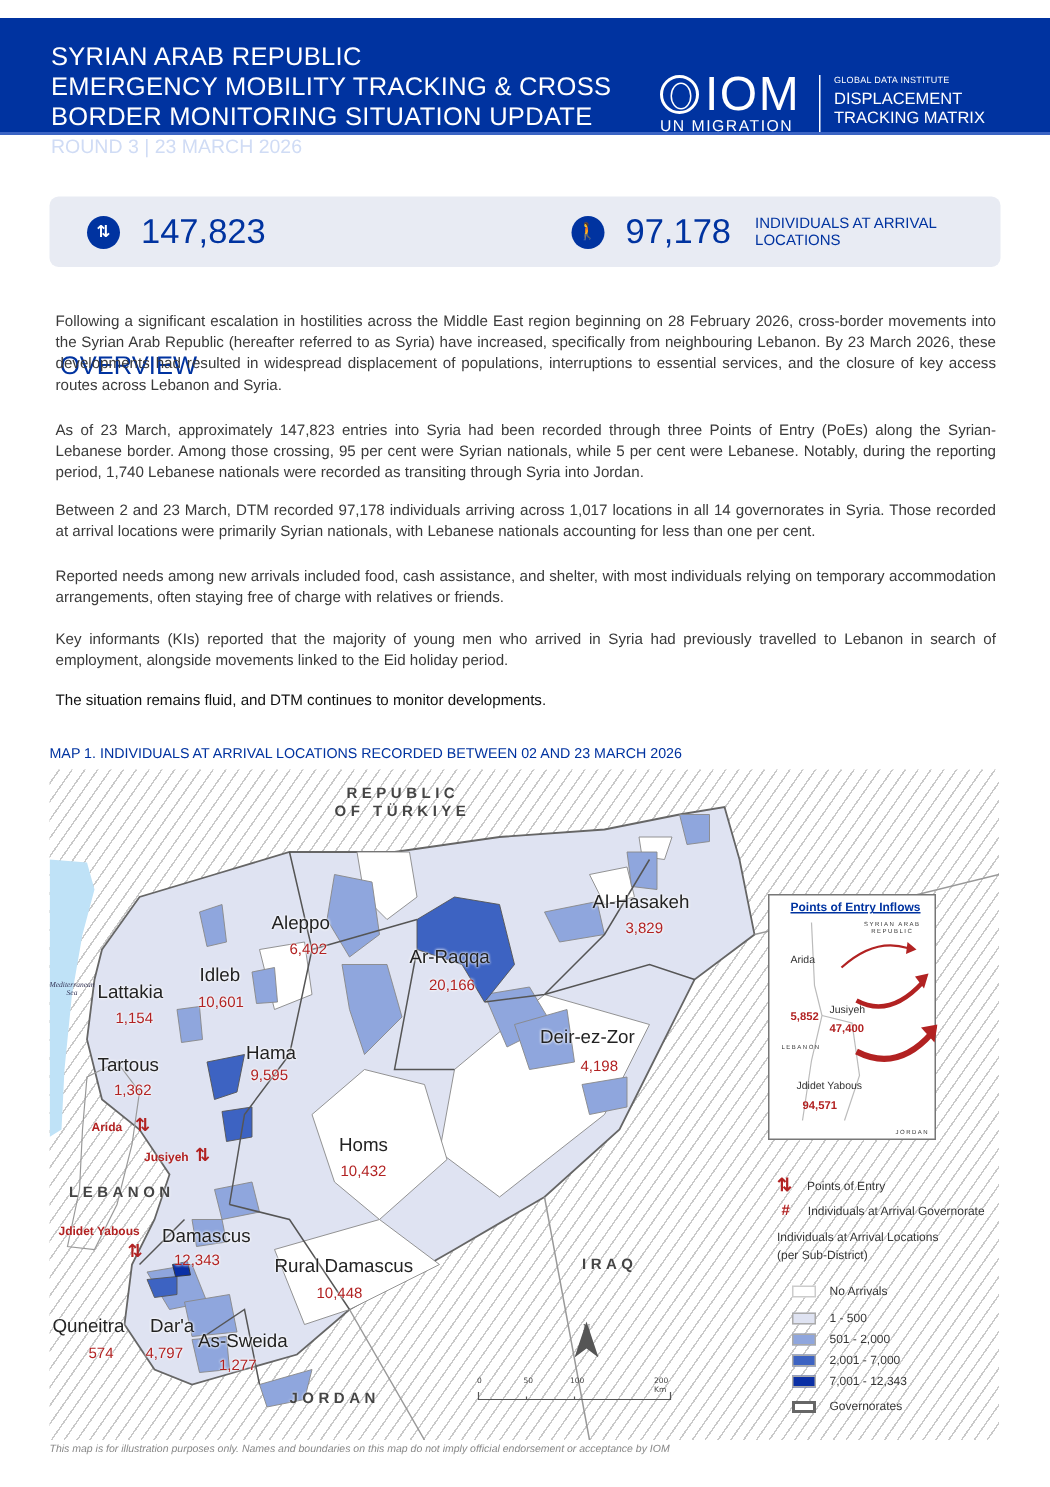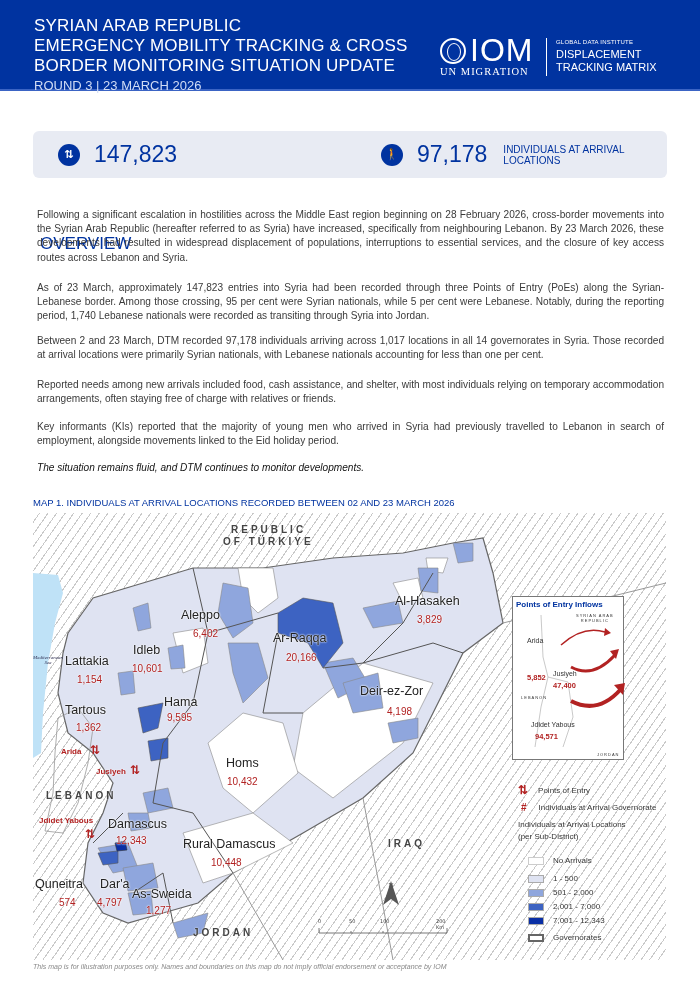--- a/index.html
+++ b/index.html
@@ -1,25 +1,25 @@
 <!DOCTYPE html>
 <html><head>
   <meta charset="utf-8">
   <style>
     * { box-sizing: border-box; margin: 0; padding: 0; }
     body { width: 700px; height: 991px; background: #ffffff; font-family: "DejaVu Sans", sans-serif; color: #333; position: relative; overflow: hidden; }
-    .header { position: absolute; left: 0; top: 0; width: 700px; height: 91px; background: #0033a0; color: #fff; border-bottom: 2px solid #3b64c4; }
+    .header { position: absolute; left: 0; top: 12px; width: 700px; height: 78px; background: #0033a0; color: #fff; border-bottom: 2px solid #3b64c4; }
     .header .titles { position: absolute; left: 34px; top: 16px; }
     .header .t1 { font-family: "Liberation Sans", sans-serif; font-size: 17px; line-height: 20px; letter-spacing: 0.2px; }
     .header .t4 { font-family: "Liberation Sans", sans-serif; font-size: 13px; color: #d0dcf5; margin-top: 2px; }
     .logo { position: absolute; left: 440px; top: 36px; width: 240px; height: 42px; }
     .logo .globe { position: absolute; left: 0; top: 2px; width: 26px; height: 26px; border-radius: 50%; border: 2px solid #fff; }
     .logo .globe::before { content: ""; position: absolute; left: 5px; top: 3px; width: 12px; height: 16px; border: 1.5px solid #fff; border-radius: 50%; }
     .logo .iom { position: absolute; left: 30px; top: -4px; font-family: "Liberation Sans", sans-serif; font-size: 32px; font-weight: 400; letter-spacing: 1px; }
-    .logo .unm { position: absolute; left: 0; top: 30px; font-family: Liberation Serif, serif; font-size: 10.5px; letter-spacing: 1px; }
+    .logo .unm { position: absolute; left: 0; top: 30px; font-family: Liberation Sans, sans-serif; font-size: 10.5px; letter-spacing: 1px; }
     .logo .divider { position: absolute; left: 106px; top: 2px; width: 1px; height: 38px; background: #fff; }
     .logo .gdi { position: absolute; left: 116px; top: 3px; font-family: "Liberation Sans", sans-serif; font-size: 6px; letter-spacing: 0.2px; }
     .logo .dtm1, .logo .dtm2 { position: absolute; left: 116px; font-family: "Liberation Sans", sans-serif; font-size: 11px; }
     .logo .dtm1 { top: 12px; }
     .logo .dtm2 { top: 25px; }
 
     .stats { position: absolute; left: 33px; top: 131px; width: 634px; height: 47px; background: #e8ebf3; border-radius: 6px; }
     .stat { position: absolute; top: 0; height: 47px; display: flex; align-items: center; }
     .stat .ic { width: 22px; height: 22px; border-radius: 50%; background: #0033a0; color: #fff; font-size: 11px; display: flex; align-items: center; justify-content: center; font-weight: bold; }
     .stat .num { font-family: "Liberation Sans", sans-serif; font-size: 23px; color: #0033a0; margin-left: 14px; }
@@ -27,36 +27,36 @@
     .stat.s1 { left: 25px; }
     .stat.s2 { left: 348px; }
 
     .ov-title { position: absolute; left: 40px; top: 187px; font-family: "Liberation Sans", sans-serif; font-size: 17px; color: #0033a0; margin-top: 47px; }
     .para { position: absolute; left: 37px; width: 627px; font-family: "Liberation Sans", sans-serif; font-size: 10.1px; line-height: 14.2px; color: #3a3a3a; text-align: justify; }
     .p1 { top: 208px; }
     .p2 { top: 281px; }
     .p3 { top: 334px; }
     .p4 { top: 378px; }
     .p5 { top: 420px; }
-    .p6 { top: 461px; font-style: italic; color: #111; }
+    .p6 { top: 461px; color: #111; }
 
     .map-title { position: absolute; left: 33px; top: 497px; font-family: "Liberation Sans", sans-serif; font-size: 9.5px; color: #0033a0; }
 
     .map { position: absolute; left: 33px; top: 513px; width: 633px; height: 447px; overflow: hidden; background: #fff;
       background-image: repeating-linear-gradient(-55deg, transparent 0 6px, #c9c9c9 6px 7px); }
     .map svg { position: absolute; left: 0; top: 0; }
     .lbl-gov { position: absolute; font-family: "Liberation Sans", sans-serif; font-size: 12.5px; color: #222; text-shadow: 0 0 2px #fff, 0 0 2px #fff; }
     .lbl-val { position: absolute; font-family: "Liberation Sans", sans-serif; font-size: 10px; color: #b22222; text-shadow: 0 0 2px #fff, 0 0 2px #fff; }
     .lbl-country { position: absolute; font-family: "Liberation Sans", sans-serif; font-size: 10px; font-weight: bold; letter-spacing: 3px; color: #444; text-shadow: 0 0 2px #fff; }
     .lbl-poe { position: absolute; font-family: "Liberation Sans", sans-serif; font-size: 8px; font-weight: bold; color: #b22222; text-shadow: 0 0 2px #fff; }
     .poe-ic { position: absolute; font-size: 12px; color: #b22222; font-weight: bold; }
     .sea { position: absolute; font-family: "Liberation Serif", serif; font-style: italic; font-size: 5px; color: #335; text-align: center; }
 
     .inset { position: absolute; left: 479px; top: 83px; width: 112px; height: 164px; background: #fff; border: 1px solid #777; }
-    .inset .ttl { position: absolute; left: 3px; top: 3px; font-family: "Liberation Sans", sans-serif; font-size: 8px; font-weight: bold; color: #0033a0; }
+    .inset .ttl { position: absolute; left: 14px; top: 3px; font-family: "Liberation Sans", sans-serif; font-size: 8px; font-weight: bold; color: #0033a0; text-decoration: underline; }
     .inset .sar { position: absolute; left: 63px; top: 16px; font-family: "Liberation Sans", sans-serif; font-size: 4px; letter-spacing: 1px; color: #333; text-align: center; line-height: 5px; }
     .inset .leb { position: absolute; left: 8px; top: 98px; font-family: "Liberation Sans", sans-serif; font-size: 4px; letter-spacing: 1px; color: #333; }
     .inset .jor { position: absolute; left: 84px; top: 155px; font-family: "Liberation Sans", sans-serif; font-size: 4px; letter-spacing: 1px; color: #333; }
     .inset .n { position: absolute; font-family: "Liberation Sans", sans-serif; font-size: 7px; color: #333; }
     .inset .v { position: absolute; font-family: "Liberation Sans", sans-serif; font-size: 7.5px; font-weight: bold; color: #b22222; }
 
     .legend { position: absolute; left: 485px; top: 265px; width: 148px; font-family: "Liberation Sans", sans-serif; font-size: 8px; color: #333; }
     .legend .row { position: absolute; left: 0; display: flex; align-items: center; white-space: nowrap; text-shadow: 0 0 2px #fff, 0 0 2px #fff; }
     .legend .sw { width: 16px; height: 8px; border: 1px solid #aaa; margin-right: 9px; }
 

